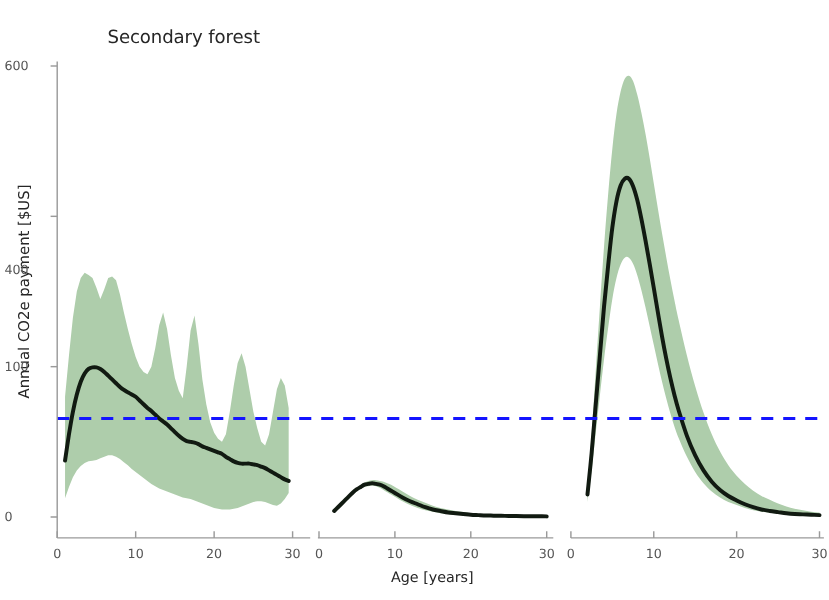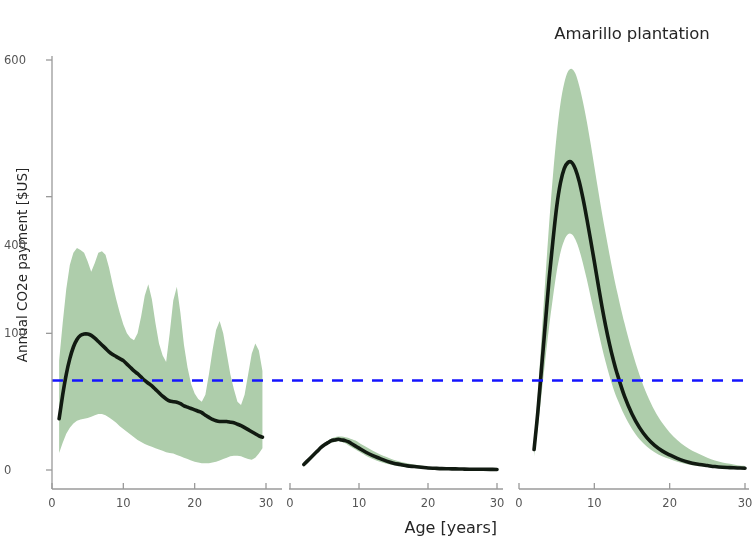--- a/index.html
+++ b/index.html
@@ -39,22 +39,22 @@
     font-size: 13.5px;
     color: #262626;
     transform: rotate(-90deg);
     white-space: nowrap;
   }
   .xlabel {
     position: absolute;
     left: 289px;
     top: 518px;
     width: 208px;
-    text-align: right;
-    font-size: 16px;
+    text-align: center;
+    font-size: 13px;
     color: #262626;
     white-space: nowrap;
   }
   .ytick-label {
     position: absolute;
     right: 0;
     width: 42px;
     text-align: left;
     font-size: 11.5px;
     color: #555555;
@@ -78,21 +78,21 @@
     top: 0;
     width: 46px;
     height: 545px;
   }
 </style>
 </head>
 <body>
 
 <div id="figure">
 
-  <div class="panel-title" id="panel-title-2">Amarillo plantation</div>
+  <div class="panel-title" id="panel-title-0">Secondary forest</div>
 
   <div class="ylabel">Annual CO2e payment [$US]</div>
   <div class="xlabel">Age [years]</div>
 
   <div class="yticks-holder" id="ytick-holder">
       <div class="ytick-label" style="top: 470px;">0</div>
       <div class="ytick-label" style="top: 333.333px;">100</div>
       <div class="ytick-label" style="top: 196.667px; margin-top: 48px;">400</div>
       <div class="ytick-label" style="top: 60px;">600</div>
     </div>

